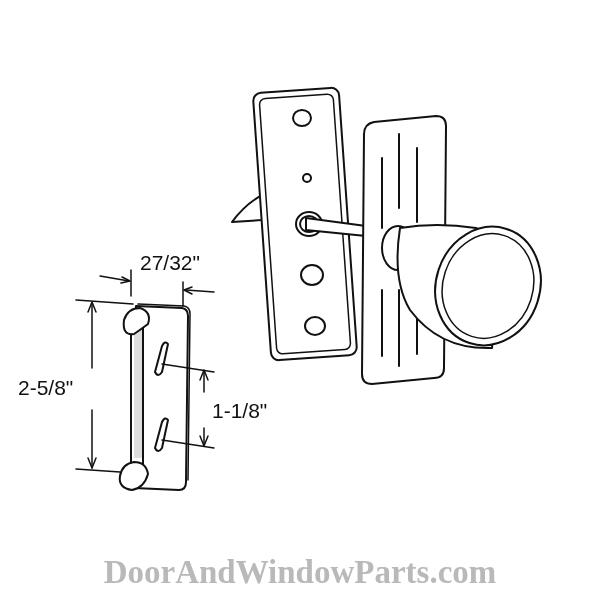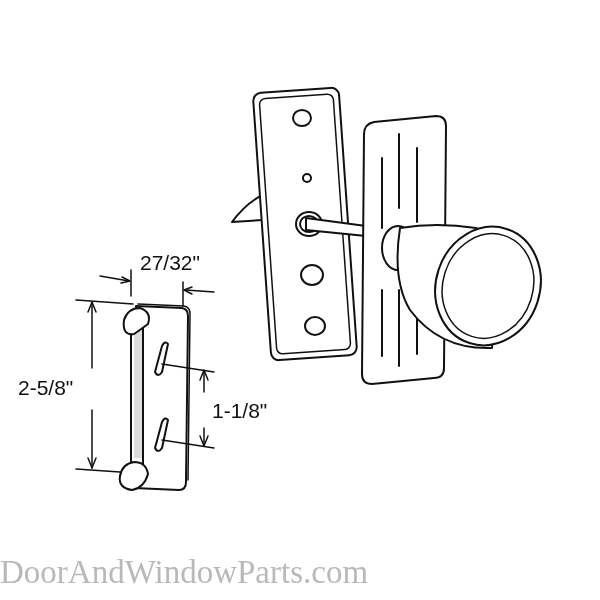--- a/index.html
+++ b/index.html
@@ -11,24 +11,26 @@
     font-family: "Liberation Sans", sans-serif;
     font-size: 21px;
     color: #111111;
     white-space: nowrap;
     line-height: 1;
   }
   .watermark {
     position: absolute;
     left: 0; width: 600px;
     top: 556px;
+    text-align: center;
     font-family: "Liberation Serif", serif;
     font-size: 33px;
     color: #b9b9b9;
     line-height: 1;
+    font-weight: bold;
   }
 </style>
 </head>
 <body>
 
 <div class="canvas">
 
   <svg width="600" height="600" viewBox="0 0 600 600" fill="none" stroke="#111" stroke-width="2" stroke-linejoin="round" stroke-linecap="round">
 
     <g>

